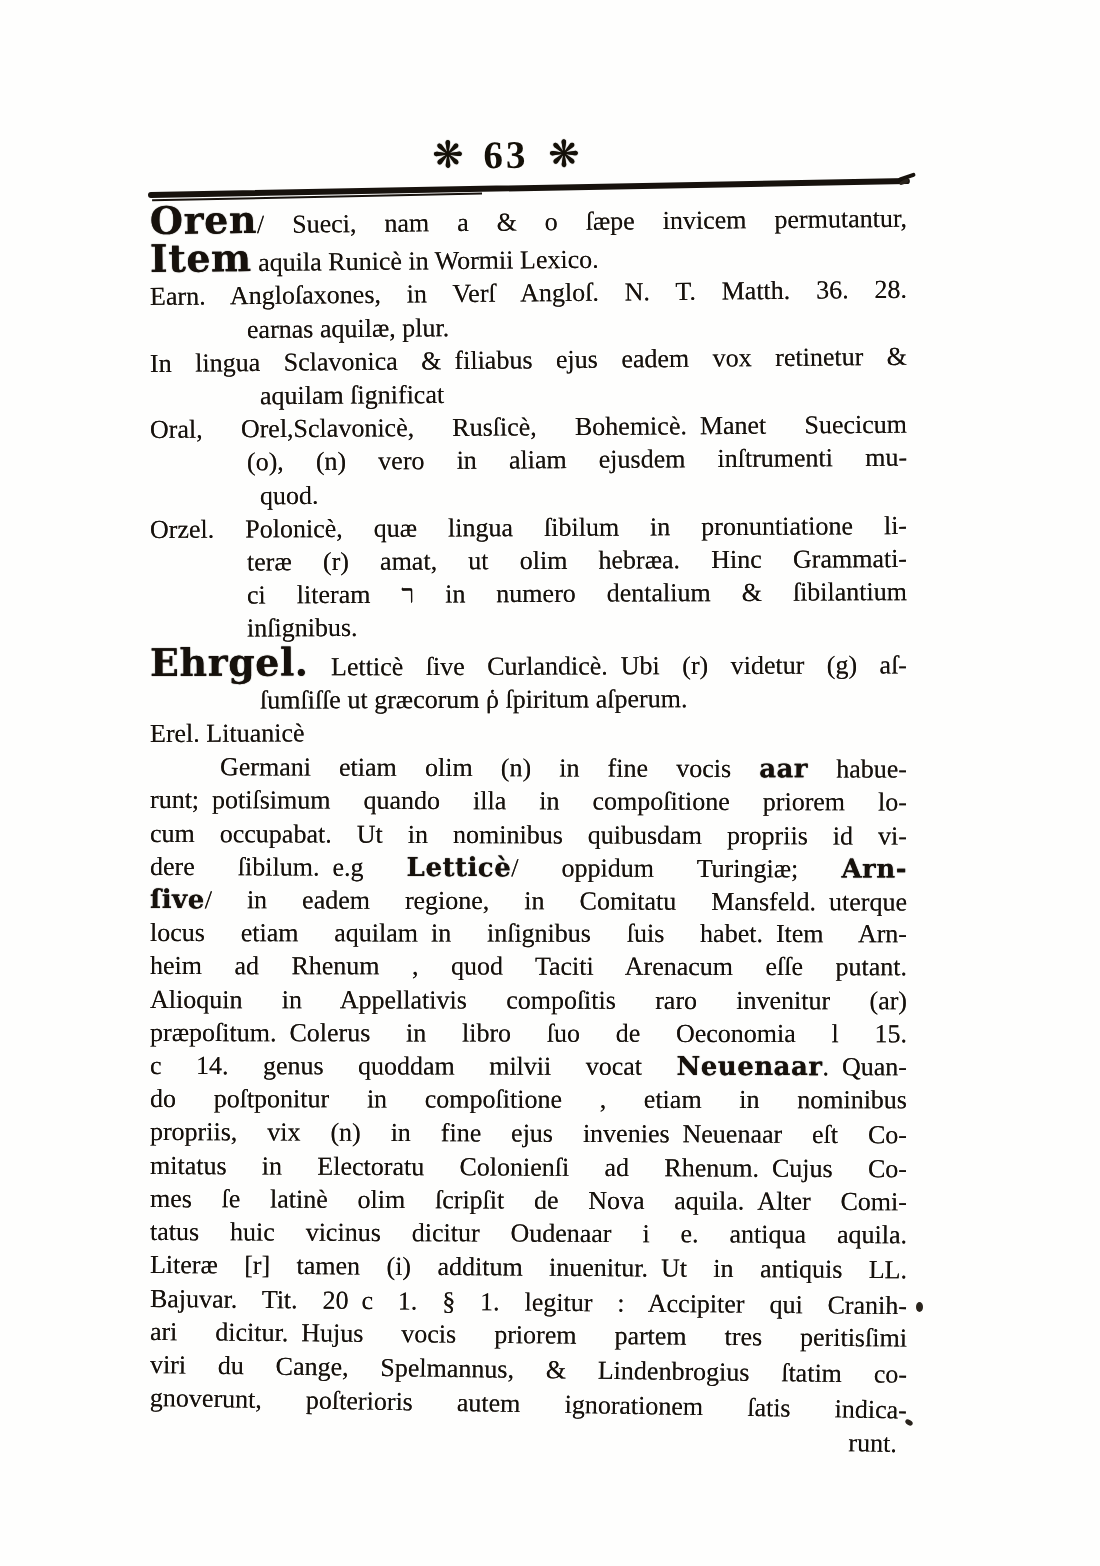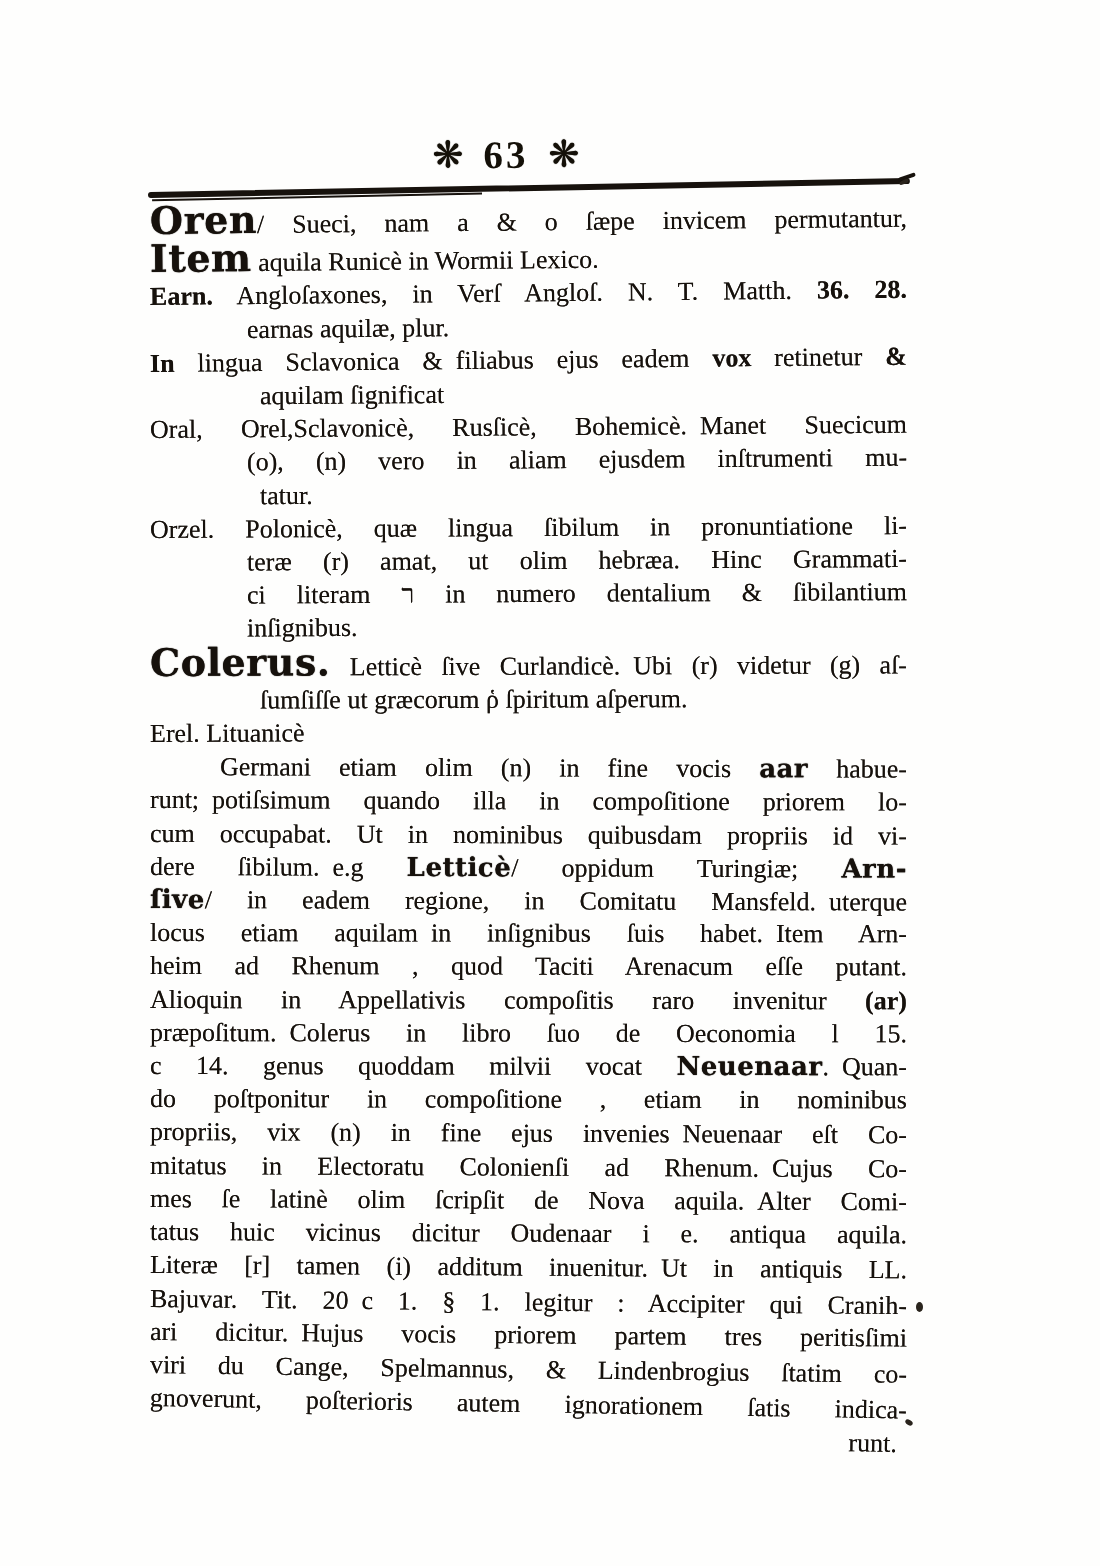--- a/index.html
+++ b/index.html
@@ -46,21 +46,21 @@
     position:absolute;left:150px;top:204px;width:757px;
     font-size:26px;line-height:33.2px;
     text-shadow:0 0 0.5px rgba(22,17,12,0.75);
   }
   .line{transform-origin:left center;}
   .ihang {padding-left:97px;}
   .ihang2{padding-left:110px;}
   .ipara {padding-left:70px;}
   .full{text-align:justify;text-align-last:justify;}
   .rightal{text-align:right;padding-right:10px;}
-  .seg-b{font-weight:700;}
+  .seg-b{font-weight:400;}
   .seg-f,.seg-fl{
     font-family:"DejaVu Serif", serif;font-weight:700;
     letter-spacing:0.5px;text-shadow:0 0 1px currentColor;
   }
   .seg-fl{font-size:38px;}
   
   .line:nth-child(-n+5){transform:rotate(-0.55deg);}
   .line:nth-child(n+6):nth-child(-n+9){transform:rotate(-0.4deg);}
   .line:nth-child(n+10):nth-child(-n+13){transform:rotate(-0.3deg);}
   .line:nth-child(n+14):nth-child(-n+16){transform:rotate(-0.2deg);}
@@ -94,26 +94,26 @@
 
   <div class="lines">
       <div class="line  full"><span class="seg-fl">Oren</span><span class="seg-r">/ Sueci, nam a &amp; o ſæpe invicem permutantur,</span></div>
       <div class="line"><span class="seg-fl">Item</span><span class="seg-r"> aquila Runicè in Wormii Lexico.</span></div>
       <div class="line  full"><span class="seg-b">Earn.</span><span class="seg-r"> Angloſaxones, in Verſ Angloſ. N. T. Matth. </span><span class="seg-b">36. 28.</span></div>
       <div class="line ihang"><span class="seg-r">earnas aquilæ, plur.</span></div>
       <div class="line  full"><span class="seg-b">In</span><span class="seg-r"> lingua Sclavonica &amp; filiabus ejus eadem </span><span class="seg-b">vox</span><span class="seg-r"> retinetur </span><span class="seg-b">&amp;</span></div>
       <div class="line ihang2"><span class="seg-r">aquilam ſignificat</span></div>
       <div class="line  full"><span class="seg-r">Oral, Orel,Sclavonicè, Rusſicè, Bohemicè. Manet Suecicum</span></div>
       <div class="line ihang full"><span class="seg-r">(o), (n) vero in aliam ejusdem inſtrumenti mu-</span></div>
-      <div class="line ihang2"><span class="seg-r">tatur.</span></div>
+      <div class="line ihang2"><span class="seg-r">quod.</span></div>
       <div class="line  full"><span class="seg-r">Orzel. Polonicè, quæ lingua ſibilum in pronuntiatione li-</span></div>
       <div class="line ihang full"><span class="seg-r">teræ (r) amat, ut olim hebræa. Hinc Grammati-</span></div>
       <div class="line ihang full"><span class="seg-r">ci literam ר in numero dentalium &amp; ſibilantium</span></div>
       <div class="line ihang"><span class="seg-r">inſignibus.</span></div>
-      <div class="line  full"><span class="seg-fl">Colerus.</span><span class="seg-r"> Letticè ſive Curlandicè. Ubi (r) videtur (g) aſ-</span></div>
+      <div class="line  full"><span class="seg-fl">Ehrgel.</span><span class="seg-r"> Letticè ſive Curlandicè. Ubi (r) videtur (g) aſ-</span></div>
       <div class="line ihang2"><span class="seg-r">ſumſiſſe ut græcorum ῥ ſpiritum aſperum.</span></div>
       <div class="line"><span class="seg-r">Erel. Lituanicè</span></div>
       <div class="line ipara full"><span class="seg-r">Germani etiam olim (n) in fine vocis </span><span class="seg-f">aar</span><span class="seg-r"> habue-</span></div>
       <div class="line  full"><span class="seg-r">runt; potiſsimum quando illa in compoſitione priorem lo-</span></div>
       <div class="line  full"><span class="seg-r">cum occupabat. Ut in nominibus quibusdam propriis id vi-</span></div>
       <div class="line  full"><span class="seg-r">dere ſibilum. e.g </span><span class="seg-f">Letticè</span><span class="seg-r">/ oppidum Turingiæ; </span><span class="seg-f">Arn-</span></div>
       <div class="line  full"><span class="seg-f">ſive</span><span class="seg-r">/ in eadem regione, in Comitatu Mansfeld. uterque</span></div>
       <div class="line  full"><span class="seg-r">locus etiam aquilam in inſignibus ſuis habet. Item Arn-</span></div>
       <div class="line  full"><span class="seg-r">heim ad Rhenum , quod Taciti Arenacum eſſe putant.</span></div>
       <div class="line  full"><span class="seg-r">Alioquin in Appellativis compoſitis raro invenitur </span><span class="seg-b">(ar)</span></div>

